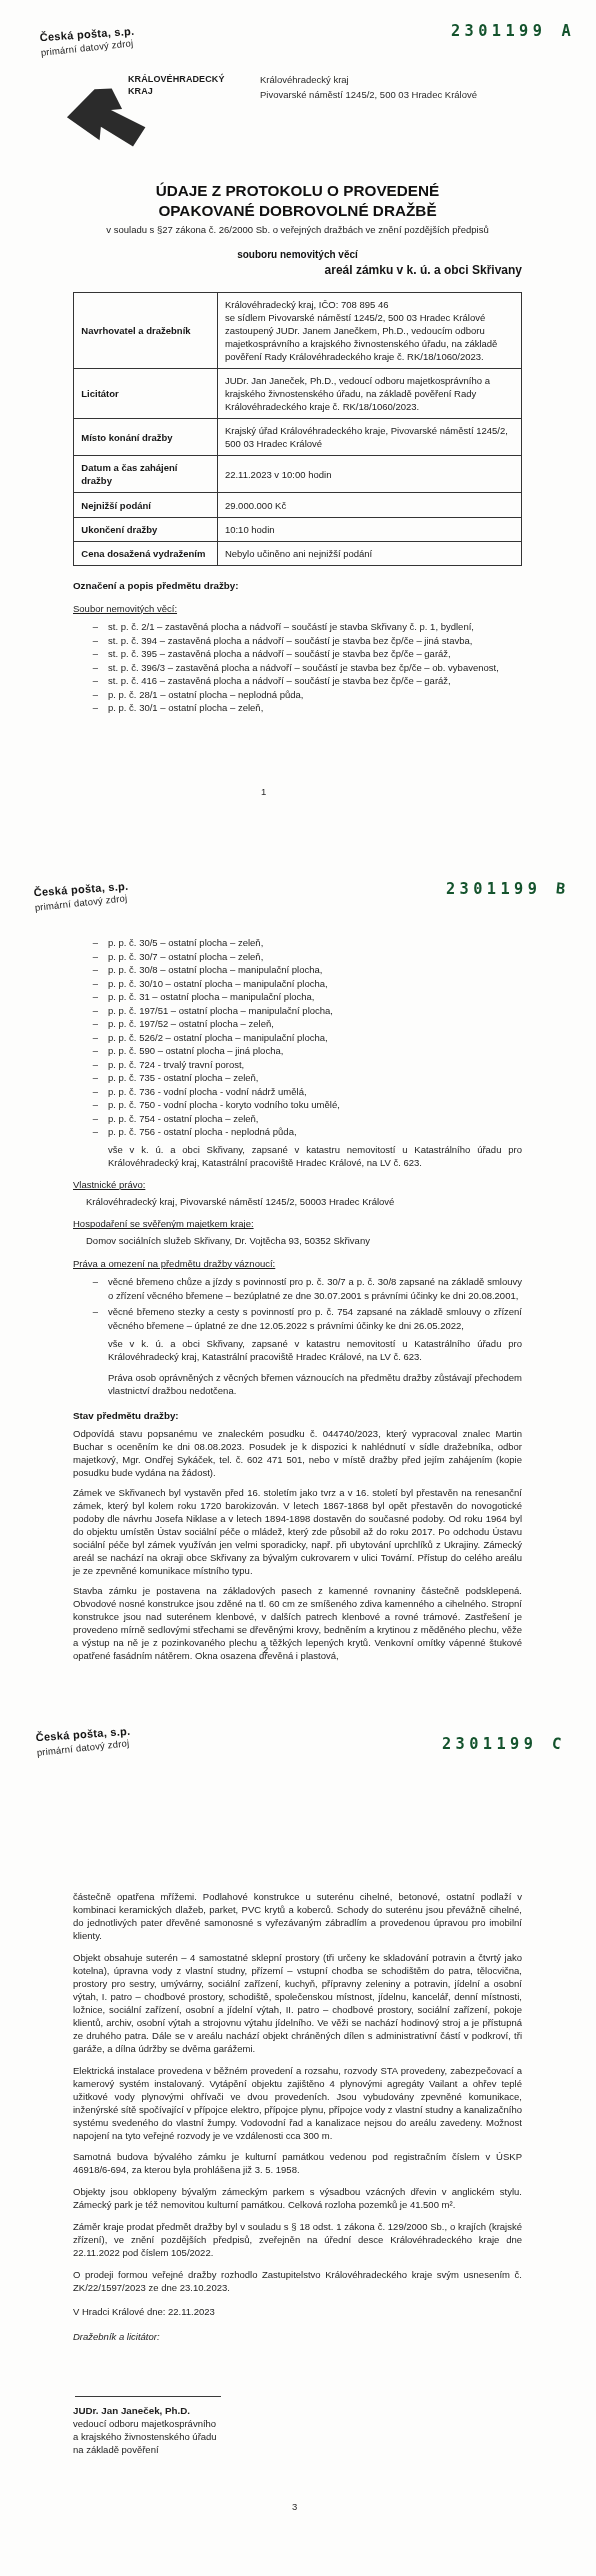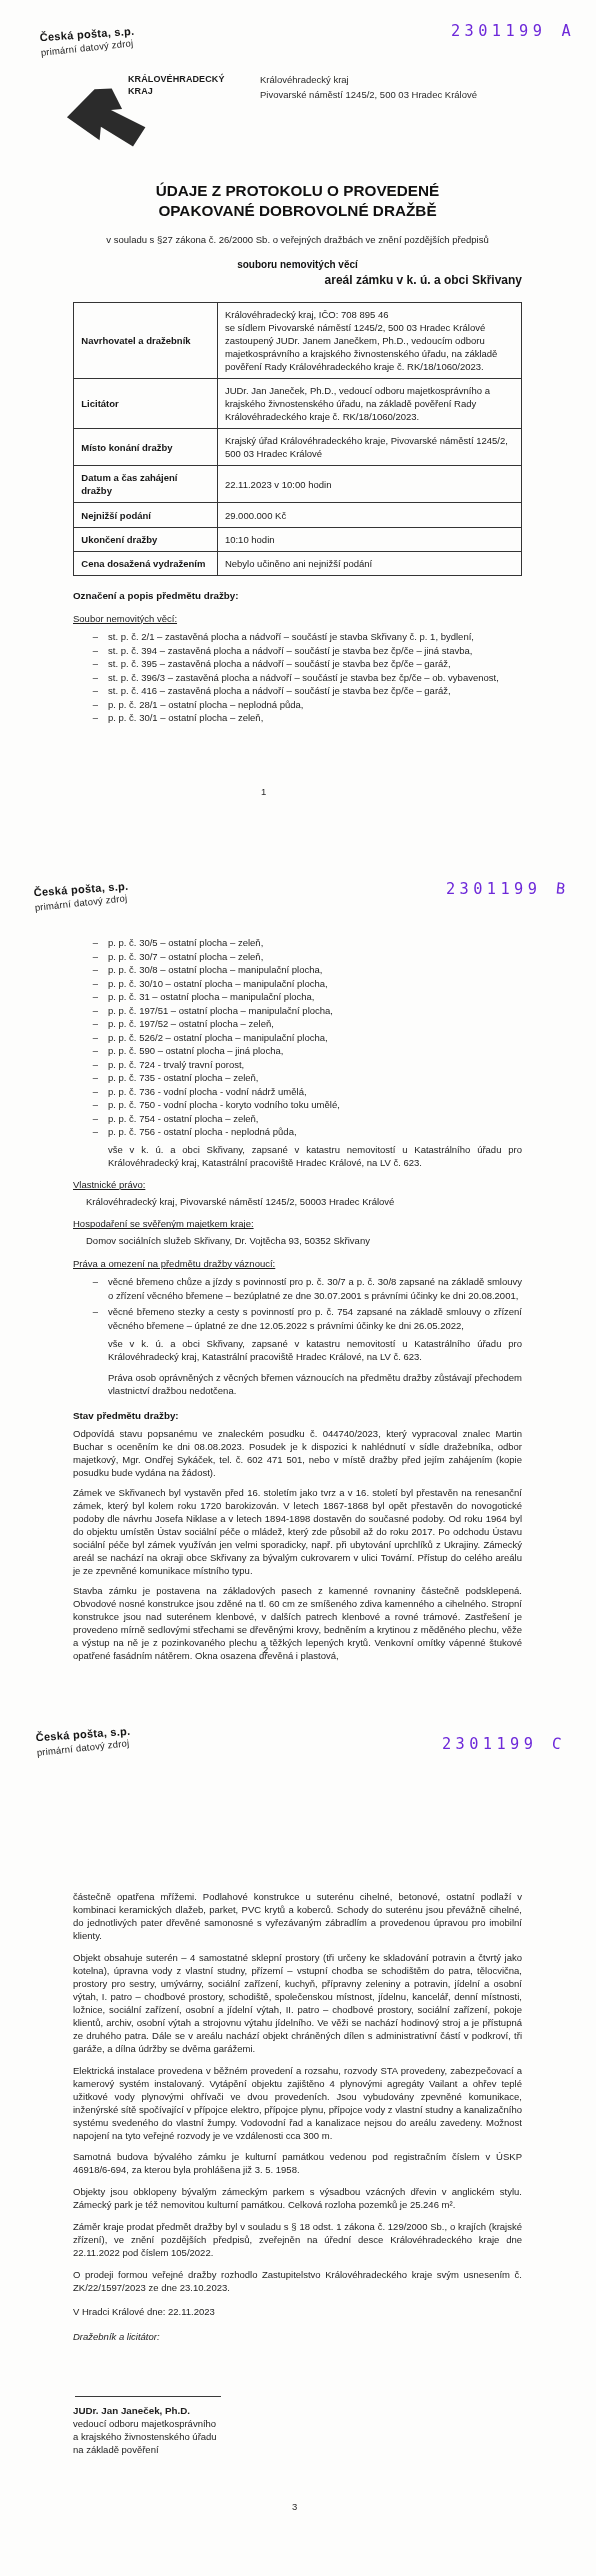--- a/index.html
+++ b/index.html
@@ -12,42 +12,42 @@
   .postal-stamp { position:absolute; transform:rotate(-4deg); color:#141414; }
   .postal-stamp .company { font-weight:bold; font-size:11px; letter-spacing:0.3px; }
   .postal-stamp .note { font-size:9.5px; margin-top:1.5px; letter-spacing:0.2px; transform:rotate(-2deg); color:#232323; }
   #stamp1 { left:40px;  top:28px; }
   #stamp2 { left:34px;  top:883px; }
   #stamp3 { left:36px;  top:1728px; }
 
   
   .ref-stamp {
     position:absolute; font-family:"DejaVu Sans Mono", monospace;
-    font-weight:normal; font-size:15.3px; letter-spacing:4.4px; color:#6d28d9; white-space:nowrap;
+    font-weight:bold; font-size:15.3px; letter-spacing:4.4px; color:#14532d; white-space:nowrap;
   }
   .ref-stamp .ltr { display:inline-block; margin-left:1.5px; }
   .ltr-b { transform:rotate(6deg); }
   .ltr-c { transform:rotate(8deg); }
   #ref1 { left:451px; top:22px; }
   #ref2 { left:446px; top:880px; }
   #ref3 { left:442px; top:1735px; }
 
   
   #logo-arrow { position:absolute; left:64px; top:86px; width:88px; height:66px; }
   #logo-text  { position:absolute; left:128px; top:74px; font-weight:bold; font-size:9px; line-height:11.7px; letter-spacing:0.1px; color:#1a1a1a; }
   #sender     { position:absolute; left:260px; top:73px; font-size:9.5px; line-height:14.6px; color:#2b2b2b; }
 
   
   .page-body { position:absolute; left:73px; width:449px; font-size:9.5px; line-height:13px; }
   #page1-body { top:181px; }
   #page2-body { top:936px; }
   #page3-body { top:1870px;margin-top:20px; }
 
   .doc-title { margin:0; text-align:center; font-size:15.3px; line-height:20.4px; font-weight:bold; color:#101010; }
-  .subtitle  { margin-top:11px; text-align:center; font-size:9.5px; color:#222; }
+  .subtitle  { margin-top:1px; text-align:center; font-size:9.5px; color:#222; }
   .subject   { text-align:center; font-weight:bold; color:#141414; }
   .subject-1 { margin-top:11.7px; font-size:10px; }
   .subject-2 { margin-top:3.6px;  font-size:12px;text-align:right; }
 
   table.auction { width:100%; border-collapse:collapse; margin-top:14.6px; }
   table.auction td { border:1.1px solid #343434; padding:5.1px 7.3px; font-size:9.5px; line-height:13px; vertical-align:middle; }
   td.cell-label { width:128px; font-weight:bold; color:#161616; }
   td.cell-value { white-space:pre-line; color:#202020; }
 
   .bold-heading { margin-top:13px; font-weight:bold; font-size:9.8px; color:#141414; }
@@ -210,21 +210,21 @@
     <div class="note">primární datový zdroj</div>
   </div>
   <div class="ref-stamp" id="ref3"><span>2301199</span> <span class="ltr ltr-c">C</span></div>
 
   <div class="page-body" id="page3-body">
     <div class="paras">
         <p>částečně opatřena mřížemi. Podlahové konstrukce u suterénu cihelné, betonové, ostatní podlaží v kombinaci keramických dlažeb, parket, PVC krytů a koberců. Schody do suterénu jsou převážně cihelné, do jednotlivých pater dřevěné samonosné s vyřezávaným zábradlím a provedenou úpravou pro imobilní klienty.</p>
         <p>Objekt obsahuje suterén – 4 samostatné sklepní prostory (tři určeny ke skladování potravin a čtvrtý jako kotelna), úpravna vody z vlastní studny, přízemí – vstupní chodba se schodištěm do patra, tělocvična, prostory pro sestry, umývárny, sociální zařízení, kuchyň, přípravny zeleniny a potravin, jídelní a osobní výtah, I. patro – chodbové prostory, schodiště, společenskou místnost, jídelnu, kancelář, denní místnosti, ložnice, sociální zařízení, osobní a jídelní výtah, II. patro – chodbové prostory, sociální zařízení, pokoje klientů, archiv, osobní výtah a strojovnu výtahu jídelního. Ve věži se nachází hodinový stroj a je přístupná ze druhého patra. Dále se v areálu nachází objekt chráněných dílen s administrativní částí v podkroví, tři garáže, a dílna údržby se dvěma garážemi.</p>
         <p>Elektrická instalace provedena v běžném provedení a rozsahu, rozvody STA provedeny, zabezpečovací a kamerový systém instalovaný. Vytápění objektu zajištěno 4 plynovými agregáty Vailant a ohřev teplé užitkové vody plynovými ohřívači ve dvou provedeních. Jsou vybudovány zpevněné komunikace, inženýrské sítě spočívající v přípojce elektro, přípojce plynu, přípojce vody z vlastní studny a kanalizačního systému svedeného do vlastní žumpy. Vodovodní řad a kanalizace nejsou do areálu zavedeny. Možnost napojení na tyto veřejné rozvody je ve vzdálenosti cca 300 m.</p>
         <p>Samotná budova bývalého zámku je kulturní památkou vedenou pod registračním číslem v ÚSKP 46918/6-694, za kterou byla prohlášena již 3. 5. 1958.</p>
-        <p>Objekty jsou obklopeny bývalým zámeckým parkem s výsadbou vzácných dřevin v anglickém stylu. Zámecký park je též nemovitou kulturní památkou. Celková rozloha pozemků je 25.246 m².</p>
+        <p>Objekty jsou obklopeny bývalým zámeckým parkem s výsadbou vzácných dřevin v anglickém stylu. Zámecký park je též nemovitou kulturní památkou. Celková rozloha pozemků je 41.500 m².</p>
         <p>Záměr kraje prodat předmět dražby byl v souladu s § 18 odst. 1 zákona č. 129/2000 Sb., o krajích (krajské zřízení), ve znění pozdějších předpisů, zveřejněn na úřední desce Královéhradeckého kraje dne 22.11.2022 pod číslem 105/2022.</p>
         <p>O prodeji formou veřejné dražby rozhodlo Zastupitelstvo Královéhradeckého kraje svým usnesením č. ZK/22/1597/2023 ze dne 23.10.2023.</p>
       </div>
 
     <div class="place-date">V Hradci Králové dne: 22.11.2023</div>
     <div class="signer-label">Dražebník a licitátor:</div>
 
     <div class="signature">
       <div class="sig-rule"></div>
       <div class="sig-name">JUDr. Jan Janeček, Ph.D.</div>

